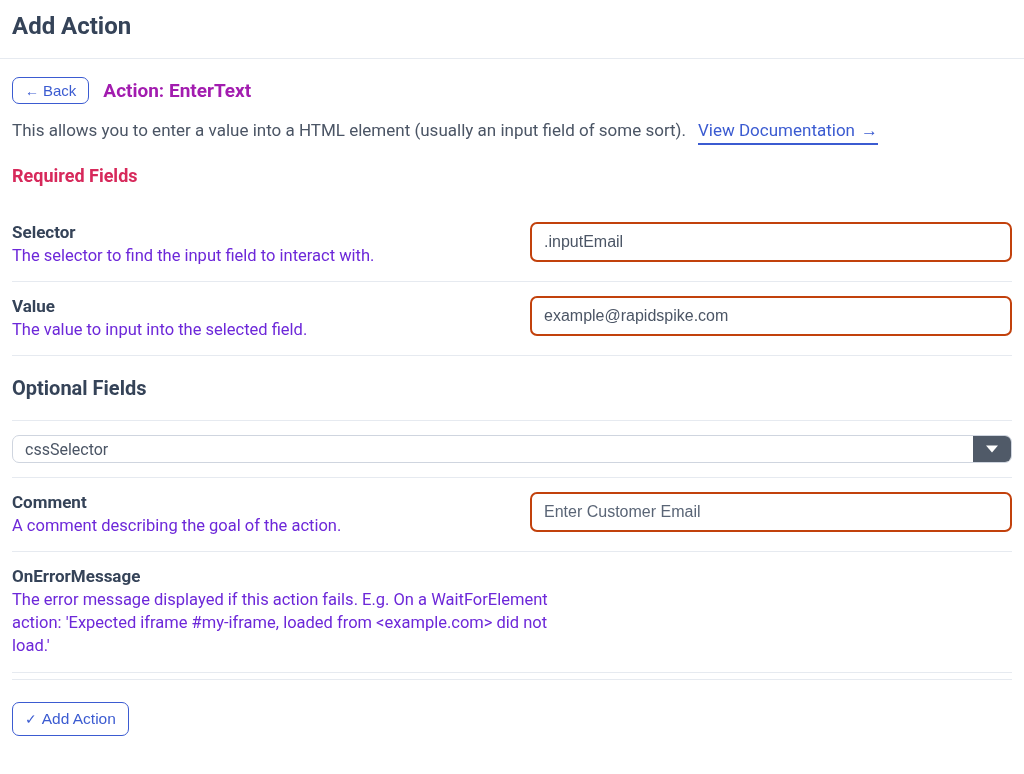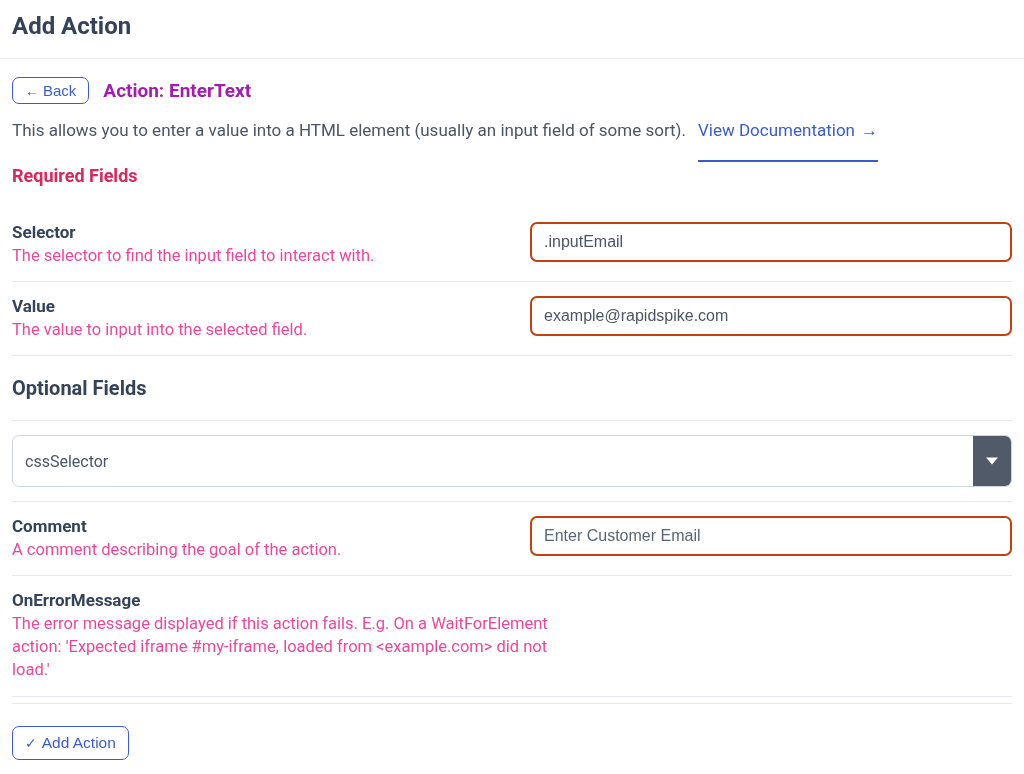--- a/index.html
+++ b/index.html
@@ -56,21 +56,21 @@
     }
     .description {
       font-size: 17px;
       color: #4b5565;
       display: inline;
     }
     .doc-link {
       color: #3b5bd1;
       text-decoration: none;
       border-bottom: 2px solid #3b5bd1;
-      padding-bottom: 20px;
+      padding-bottom: 3px;
       font-size: 17px;
       cursor: pointer;
       margin-left: 8px;
     }
     .doc-link .arrow-right {
       margin-left: 6px;
     }
     .description-row {
       margin-bottom: 24px;
     }
@@ -103,39 +103,39 @@
       align-items: center;
     }
     .field-label {
       font-size: 17px;
       font-weight: 700;
       color: #354358;
       margin-bottom: 2px;
     }
     .field-help {
       font-size: 16.5px;
-      color: #ec4899;
+      color: #6d28d9;
       line-height: 1.4;
     }
     input[type="text"] {
       width: 100%;
       height: 40px;
       border: 2px solid #c2410c;
       border-radius: 7px;
       padding: 0 12px;
       font-size: 16px;
       color: #4b5565;
       background: #ffffff;
     }
     input[type="text"]::placeholder {
       color: #5a6576;
     }
     .select-wrap {
       width: 100%;
-      height: 52px;
+      height: 28px;
       border: 1px solid #cfd5df;
       border-radius: 7px;
       display: flex;
       align-items: stretch;
       overflow: hidden;
       background: #ffffff;
     }
     .select-value {
       flex: 1;
       display: flex;

